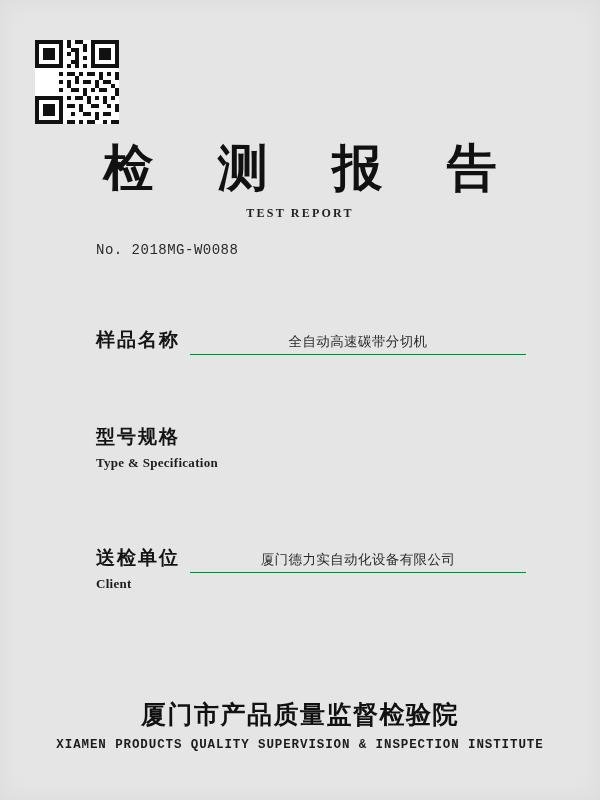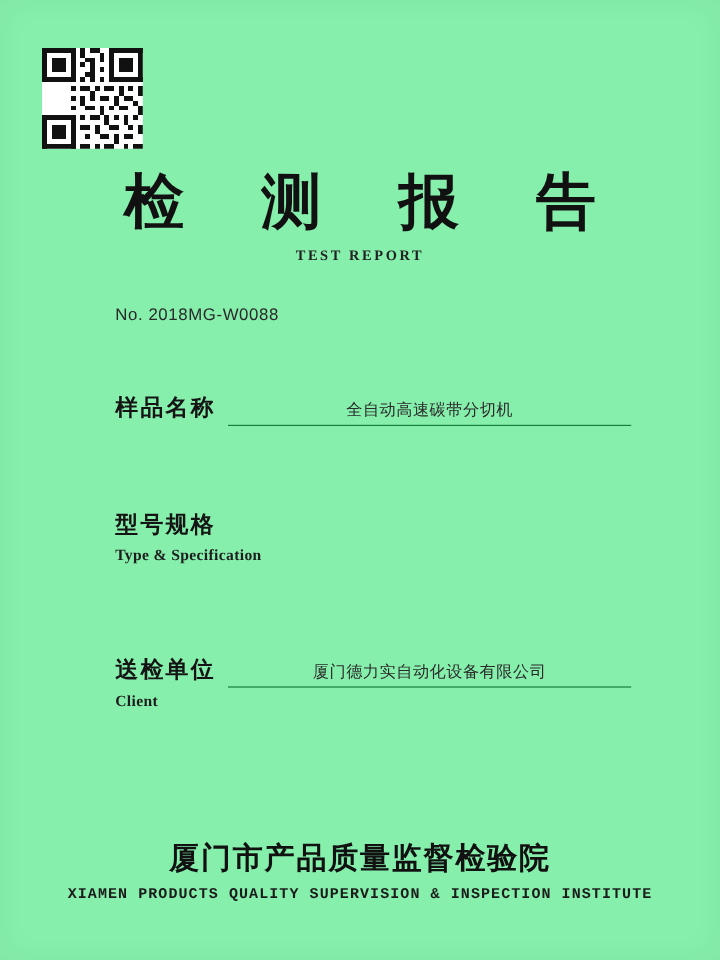--- a/index.html
+++ b/index.html
@@ -12,21 +12,21 @@
     background: #ffffff;
     font-family: "Liberation Serif", serif;
     color: #1a1a1a;
     overflow: hidden;
   }
   .page {
     position: relative;
     width: 600px;
     height: 800px;
     box-sizing: border-box;
-    background: #86efac;
+    background: #e5e5e5;
   }
   
   .page::after {
     content: "";
     position: absolute;
     left: 0; top: 0; right: 0; bottom: 0;
     pointer-events: none;
     box-shadow: inset 0 0 26px rgba(0,0,0,0.045);
   }
 
@@ -62,23 +62,23 @@
     font-family: "Liberation Serif", serif;
     font-weight: bold;
     font-size: 12px;
     letter-spacing: 2.2px;
     color: #222;
   }
 
   
   .report-no {
     position: absolute;
-    top: 254px;
+    top: 242px;
     left: 96px;
-    font-family: Liberation Sans, sans-serif;
+    font-family: Liberation Mono, monospace;
     font-size: 14px;
     letter-spacing: 0.5px;
     color: #2a2a2a;
   }
 
   
   .field {
     position: absolute;
     left: 96px;
     width: 430px;

